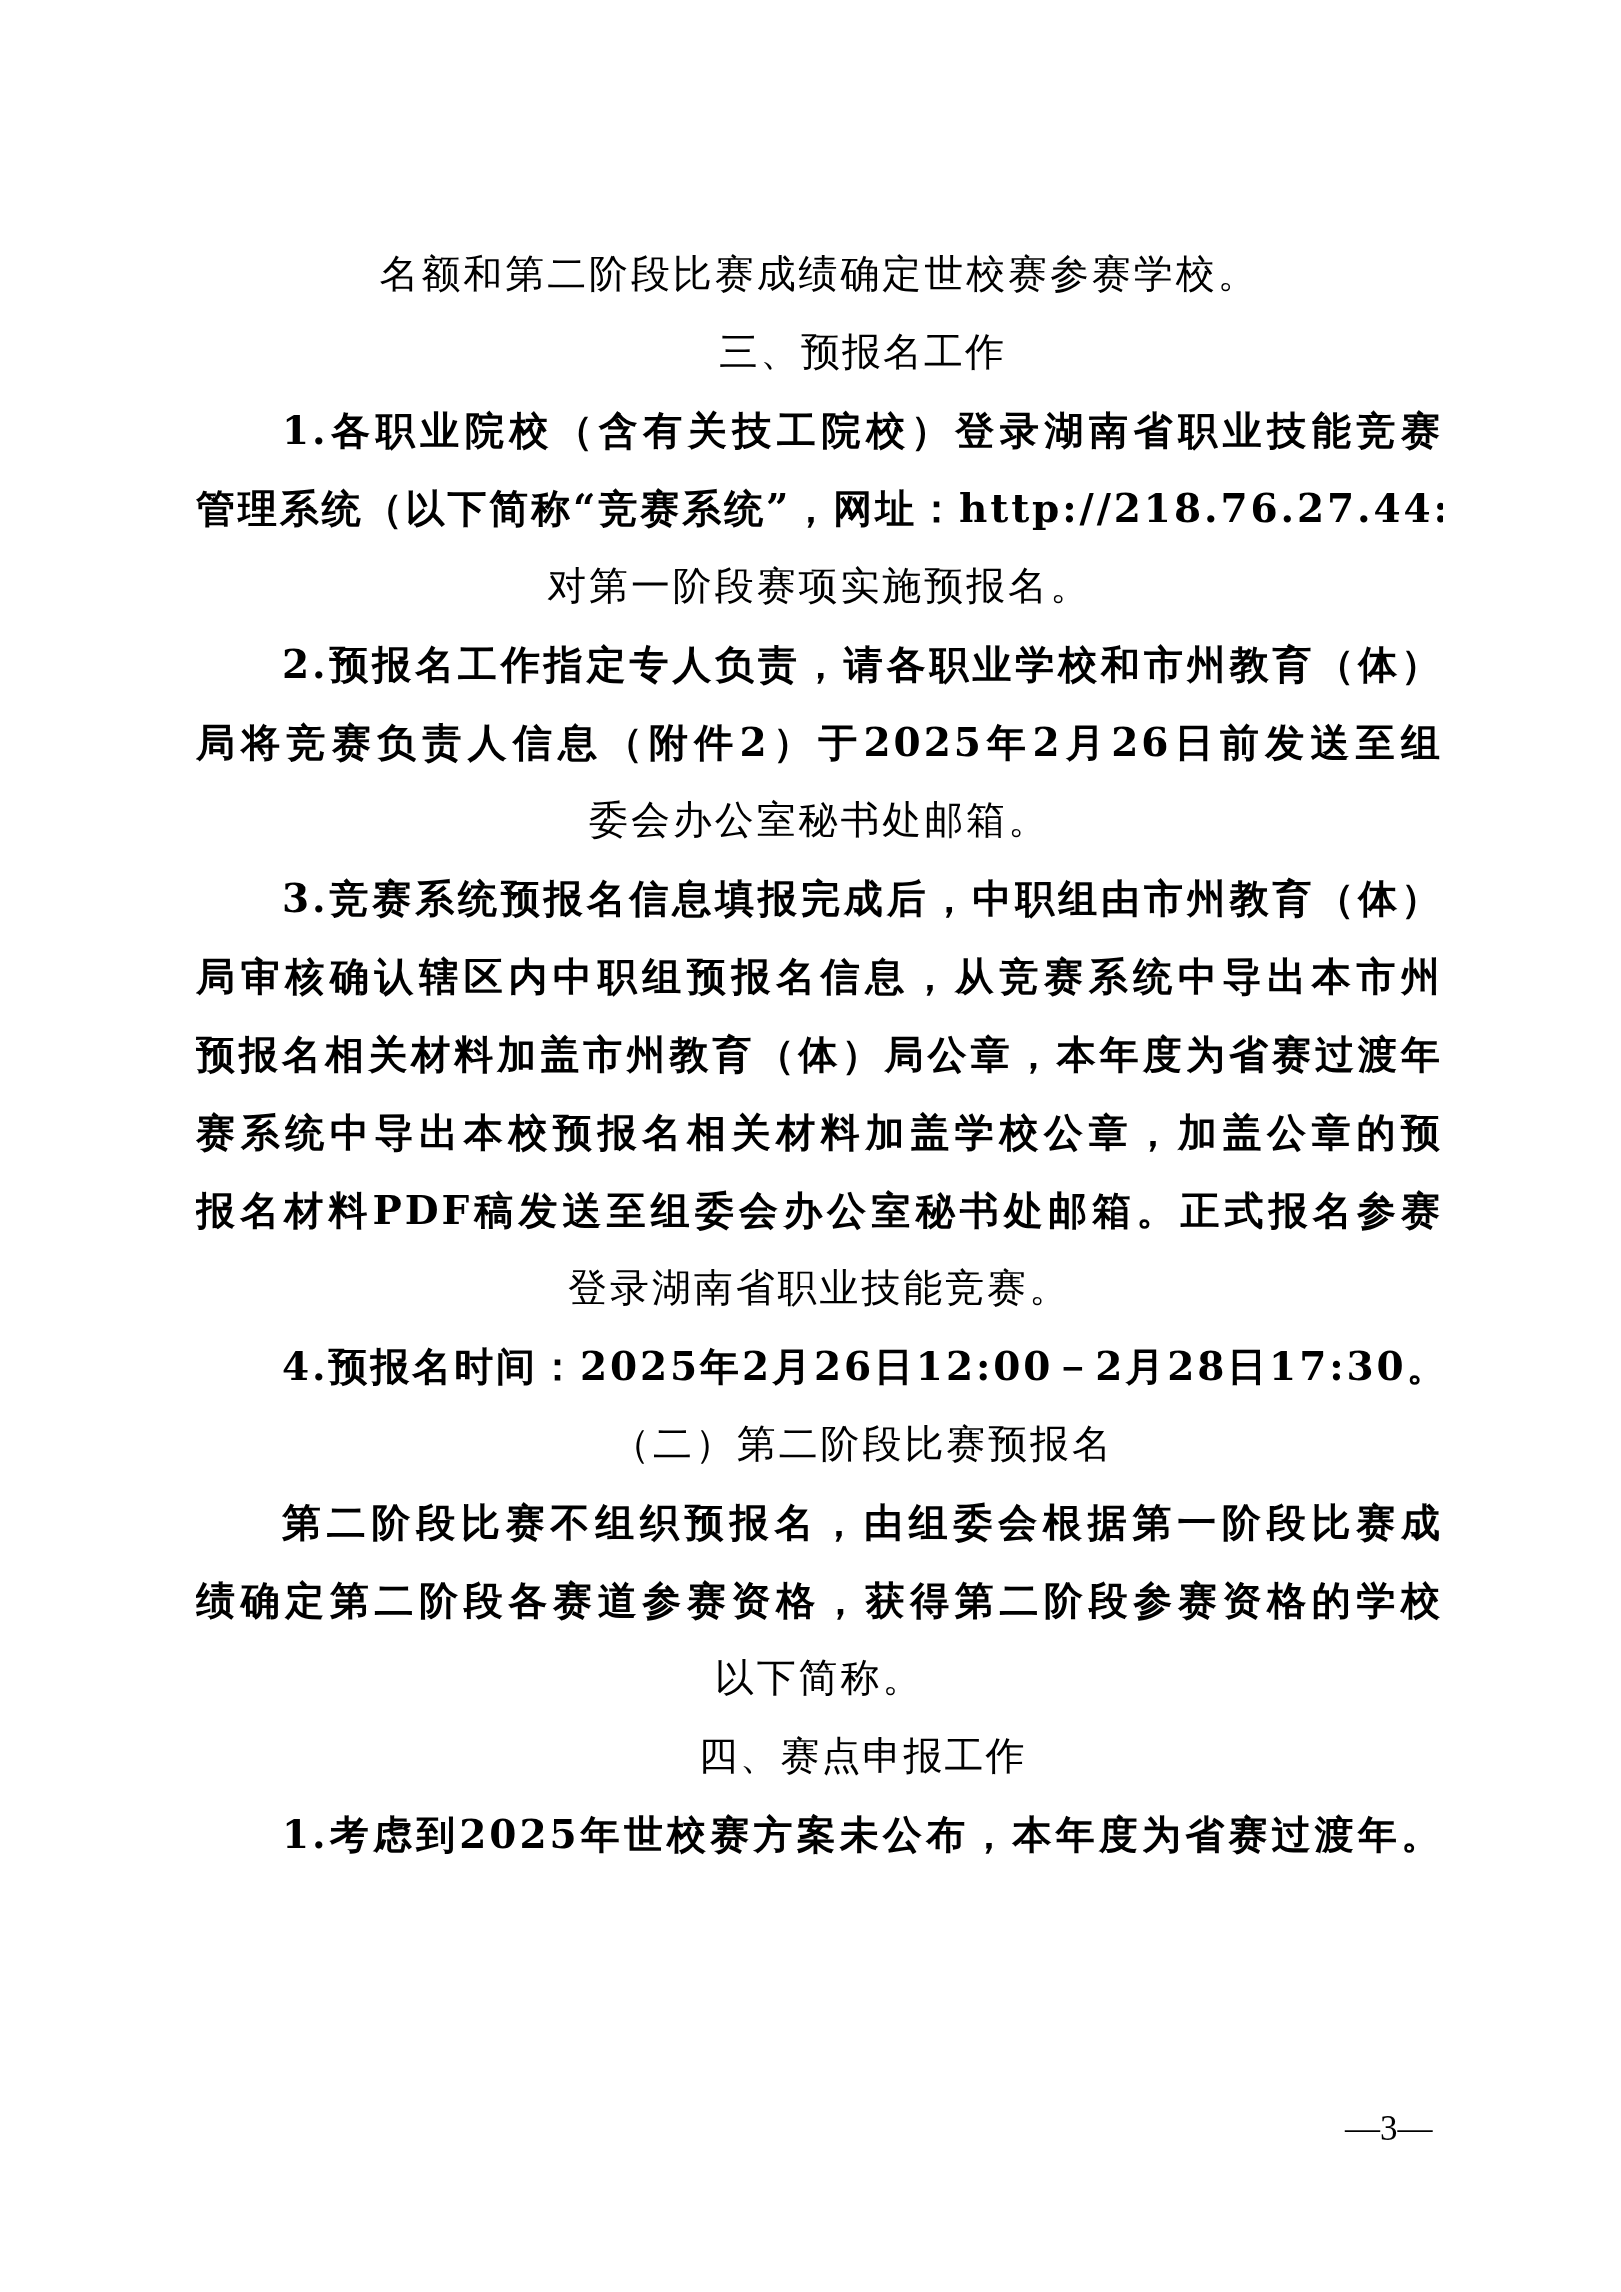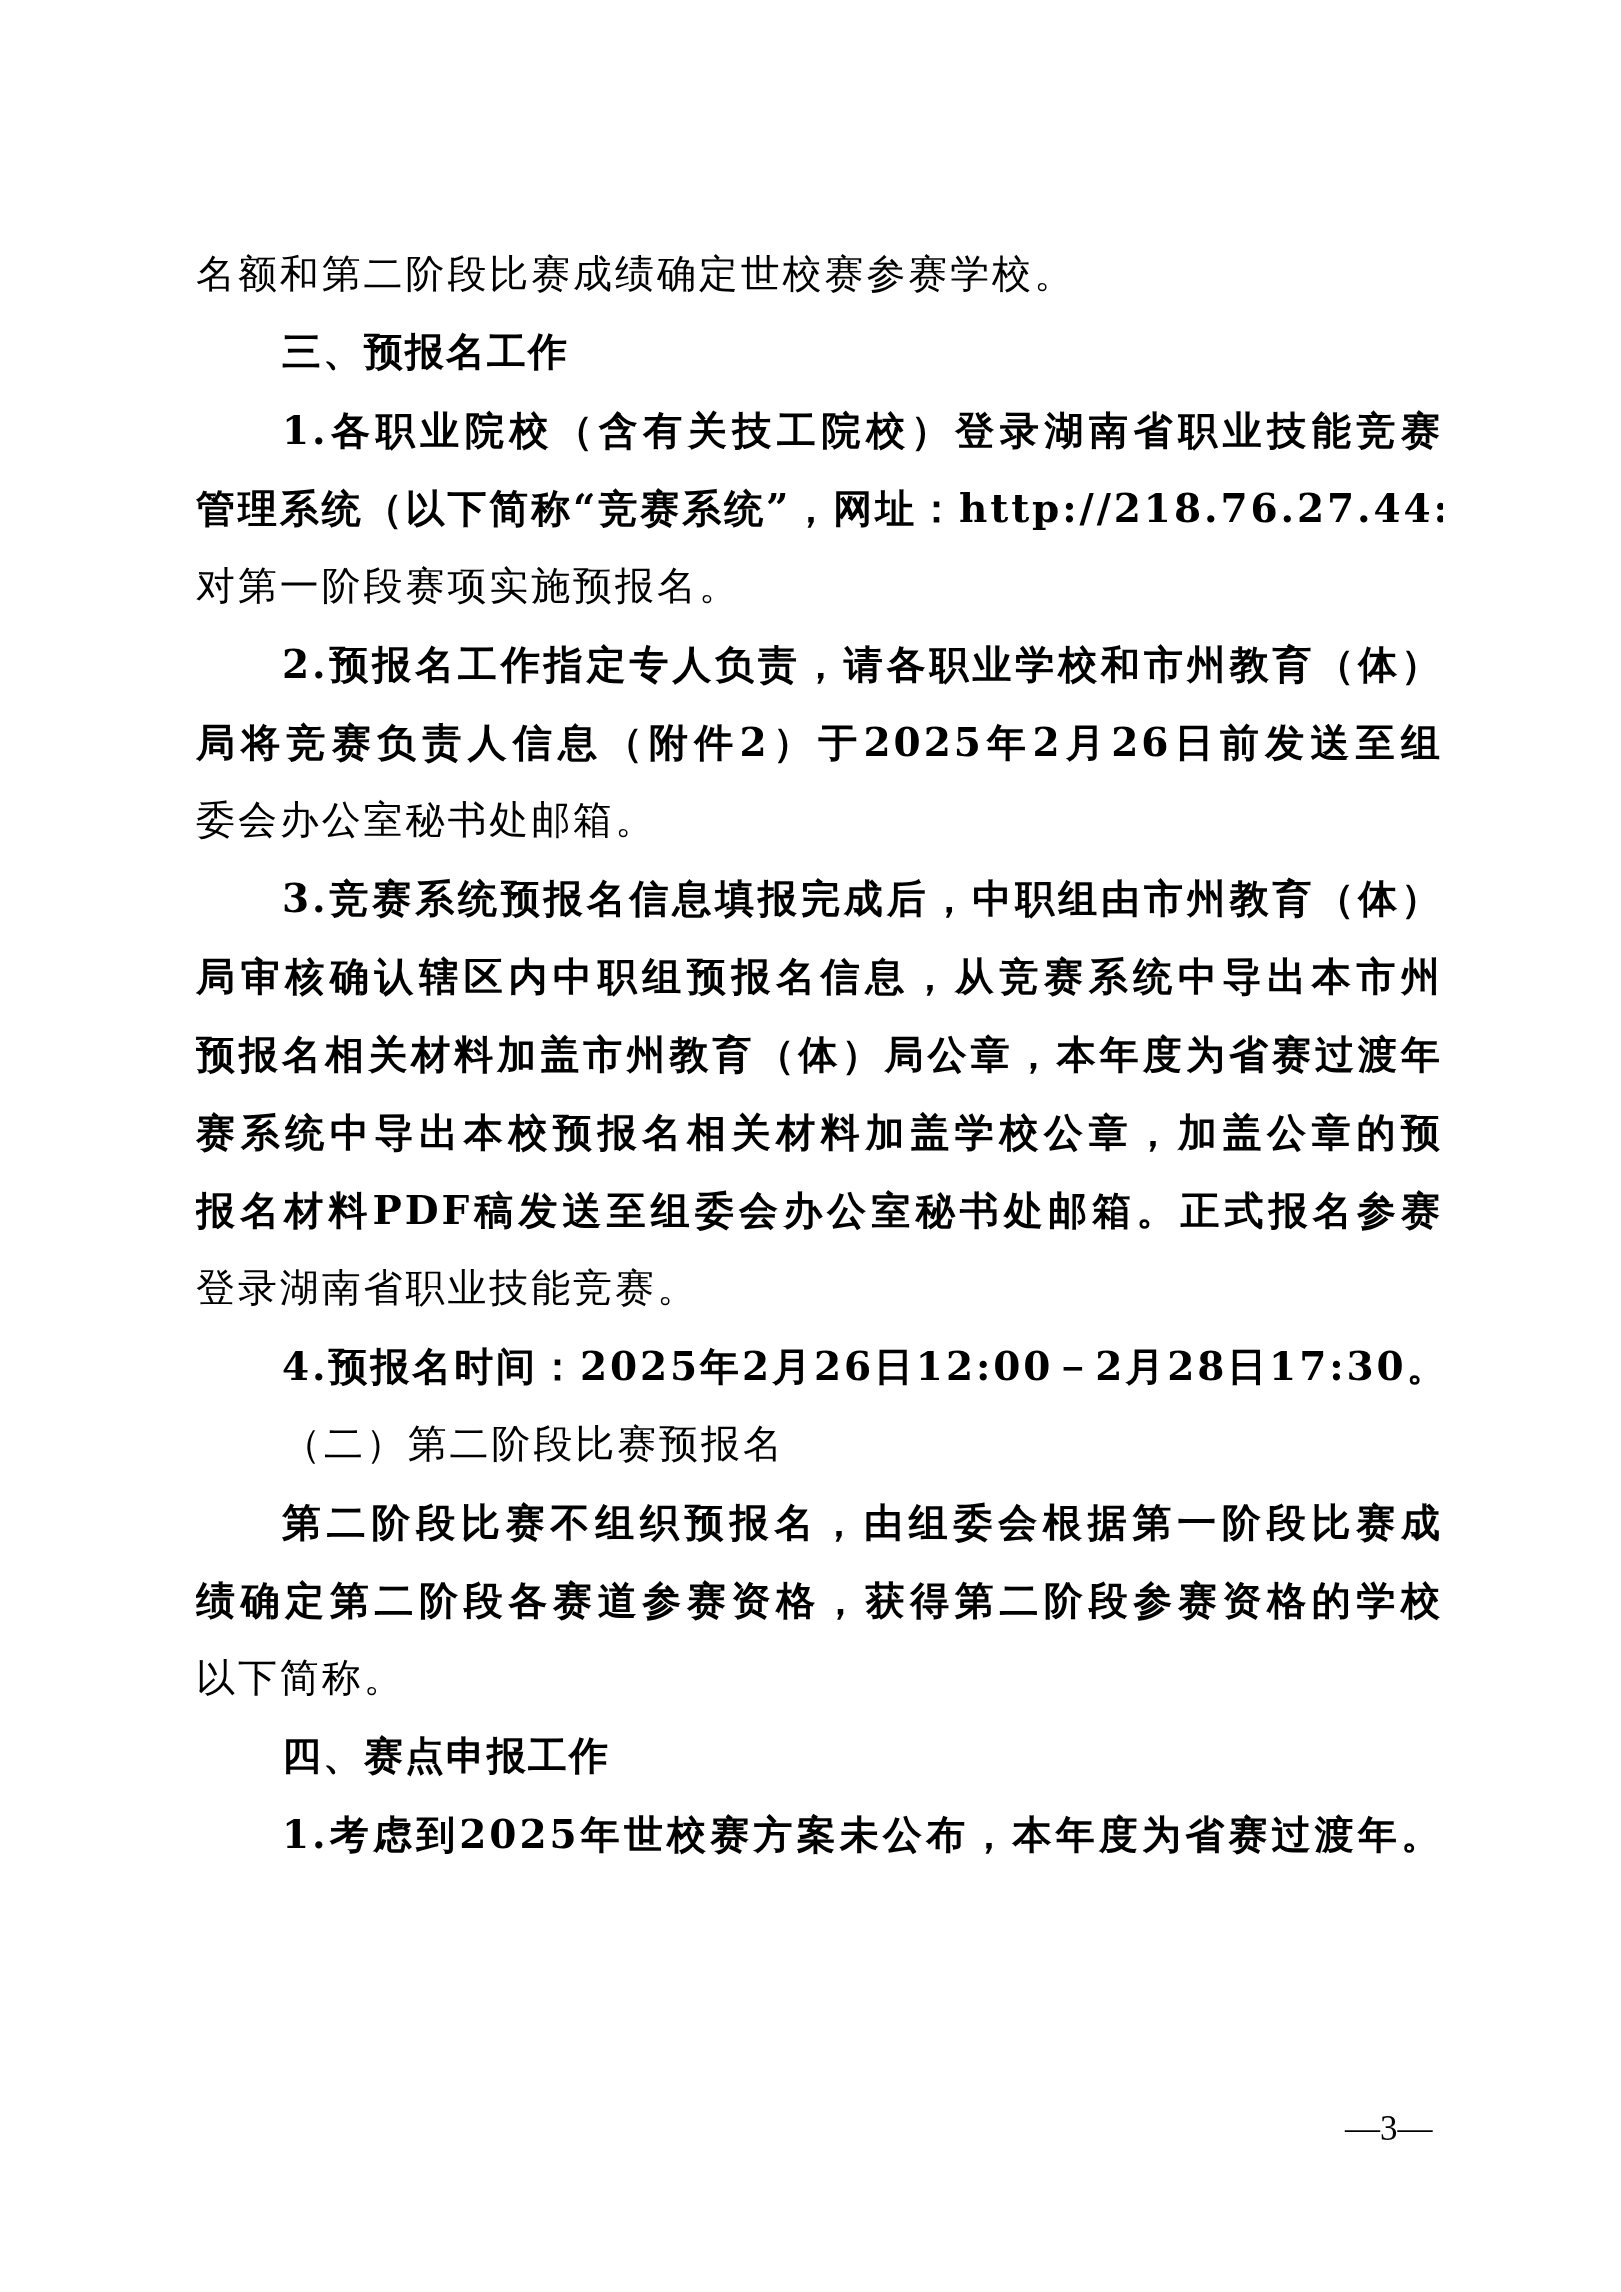--- a/index.html
+++ b/index.html
@@ -1,23 +1,23 @@
 <!DOCTYPE html>
 <html><head>
 <meta charset="utf-8">
 <style>
   html, body { margin: 0; padding: 0; background: #ffffff; }
   body { width: 1621px; height: 2293px; position: relative; overflow: hidden;
          font-family: "DejaVu Serif", "Liberation Serif", serif; color: #000; }
   .page { position: absolute; left: 196px; top: 235px; width: 1247px; }
   .line { font-size: 39px; line-height: 78px; height: 78px; white-space: nowrap;
-          overflow: hidden; letter-spacing: 2.9px; }
+          overflow: hidden; letter-spacing: 2.9px; text-align: center; }
   .just { text-align: justify; text-align-last: justify; font-weight: bold; }
   .indent { padding-left: 86px; }
-  .h1 { font-family: "DejaVu Sans", "Liberation Sans", sans-serif; font-weight: bold; letter-spacing: 2px; }
+  .h1 { font-family: "DejaVu Sans", "Liberation Sans", sans-serif; font-weight: normal; letter-spacing: 2px; }
   .h2 { padding-left: 86px; }
   .pageno { position: absolute; left: 1345px; top: 2109px; font-size: 35px;
             font-family: "Liberation Serif", serif; }
 </style>
 </head>
 <body>
 
 <div class="page">
   <div class="line">名额和第二阶段比赛成绩确定世校赛参赛学校。</div>
   <div class="line h1 indent">三、预报名工作</div>

